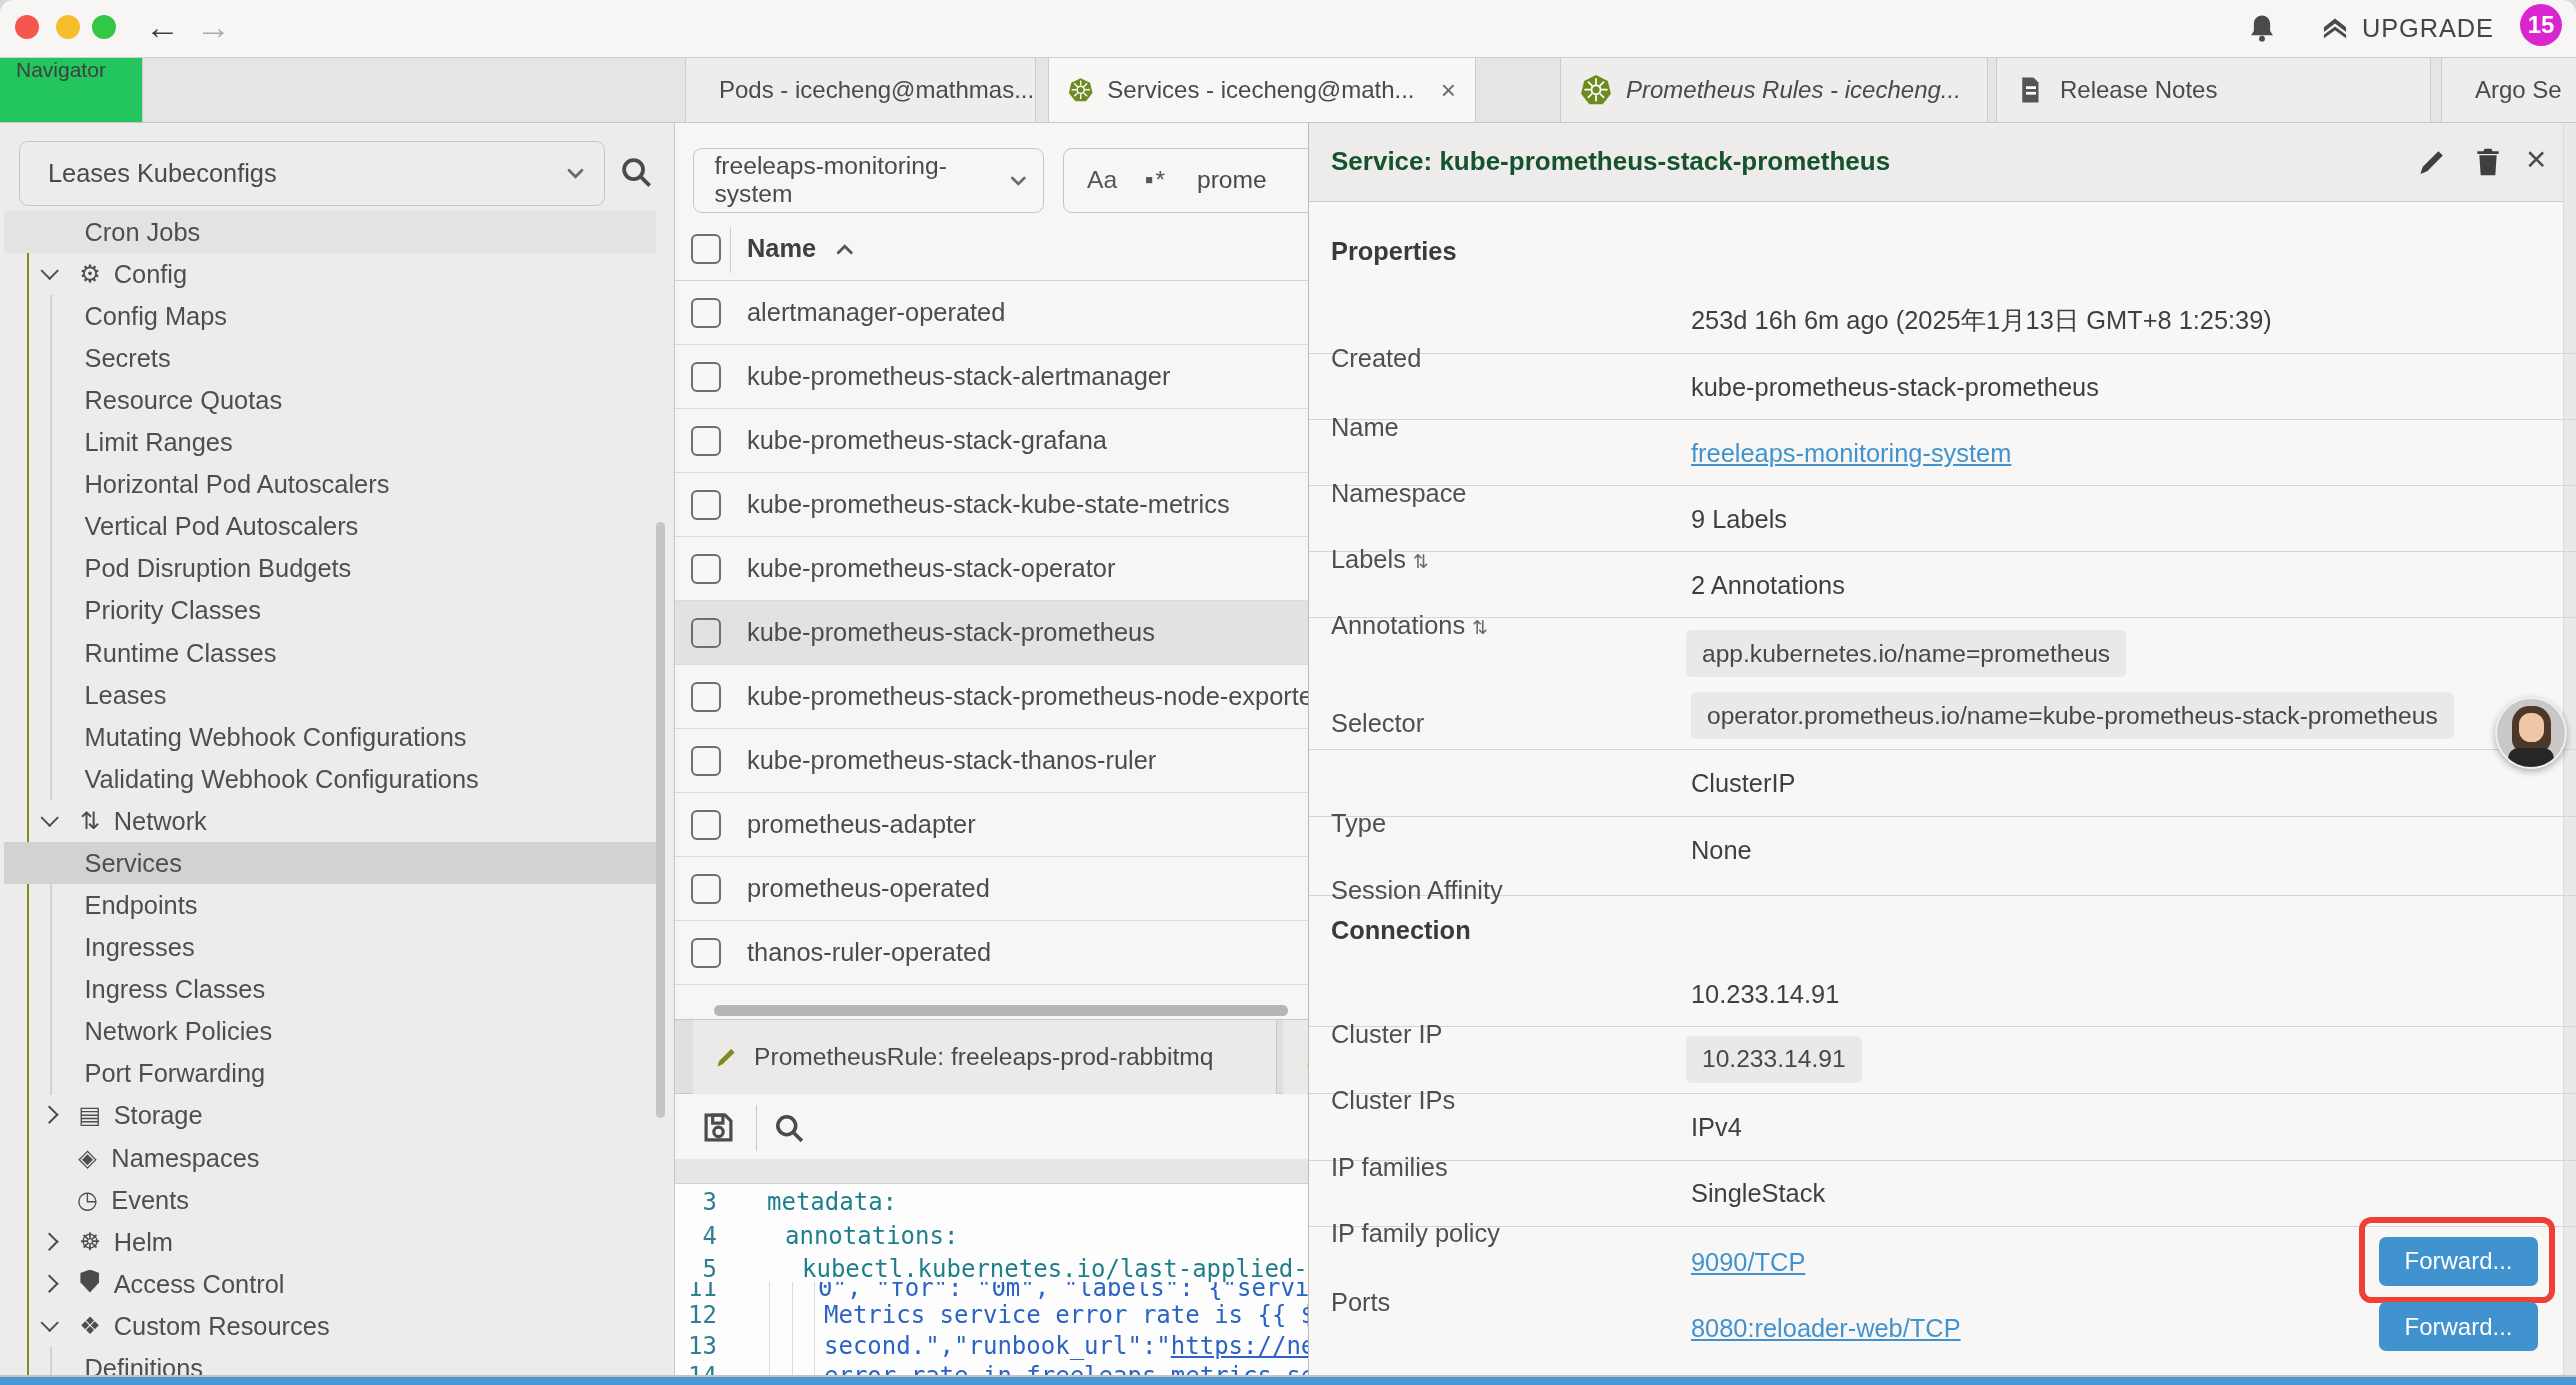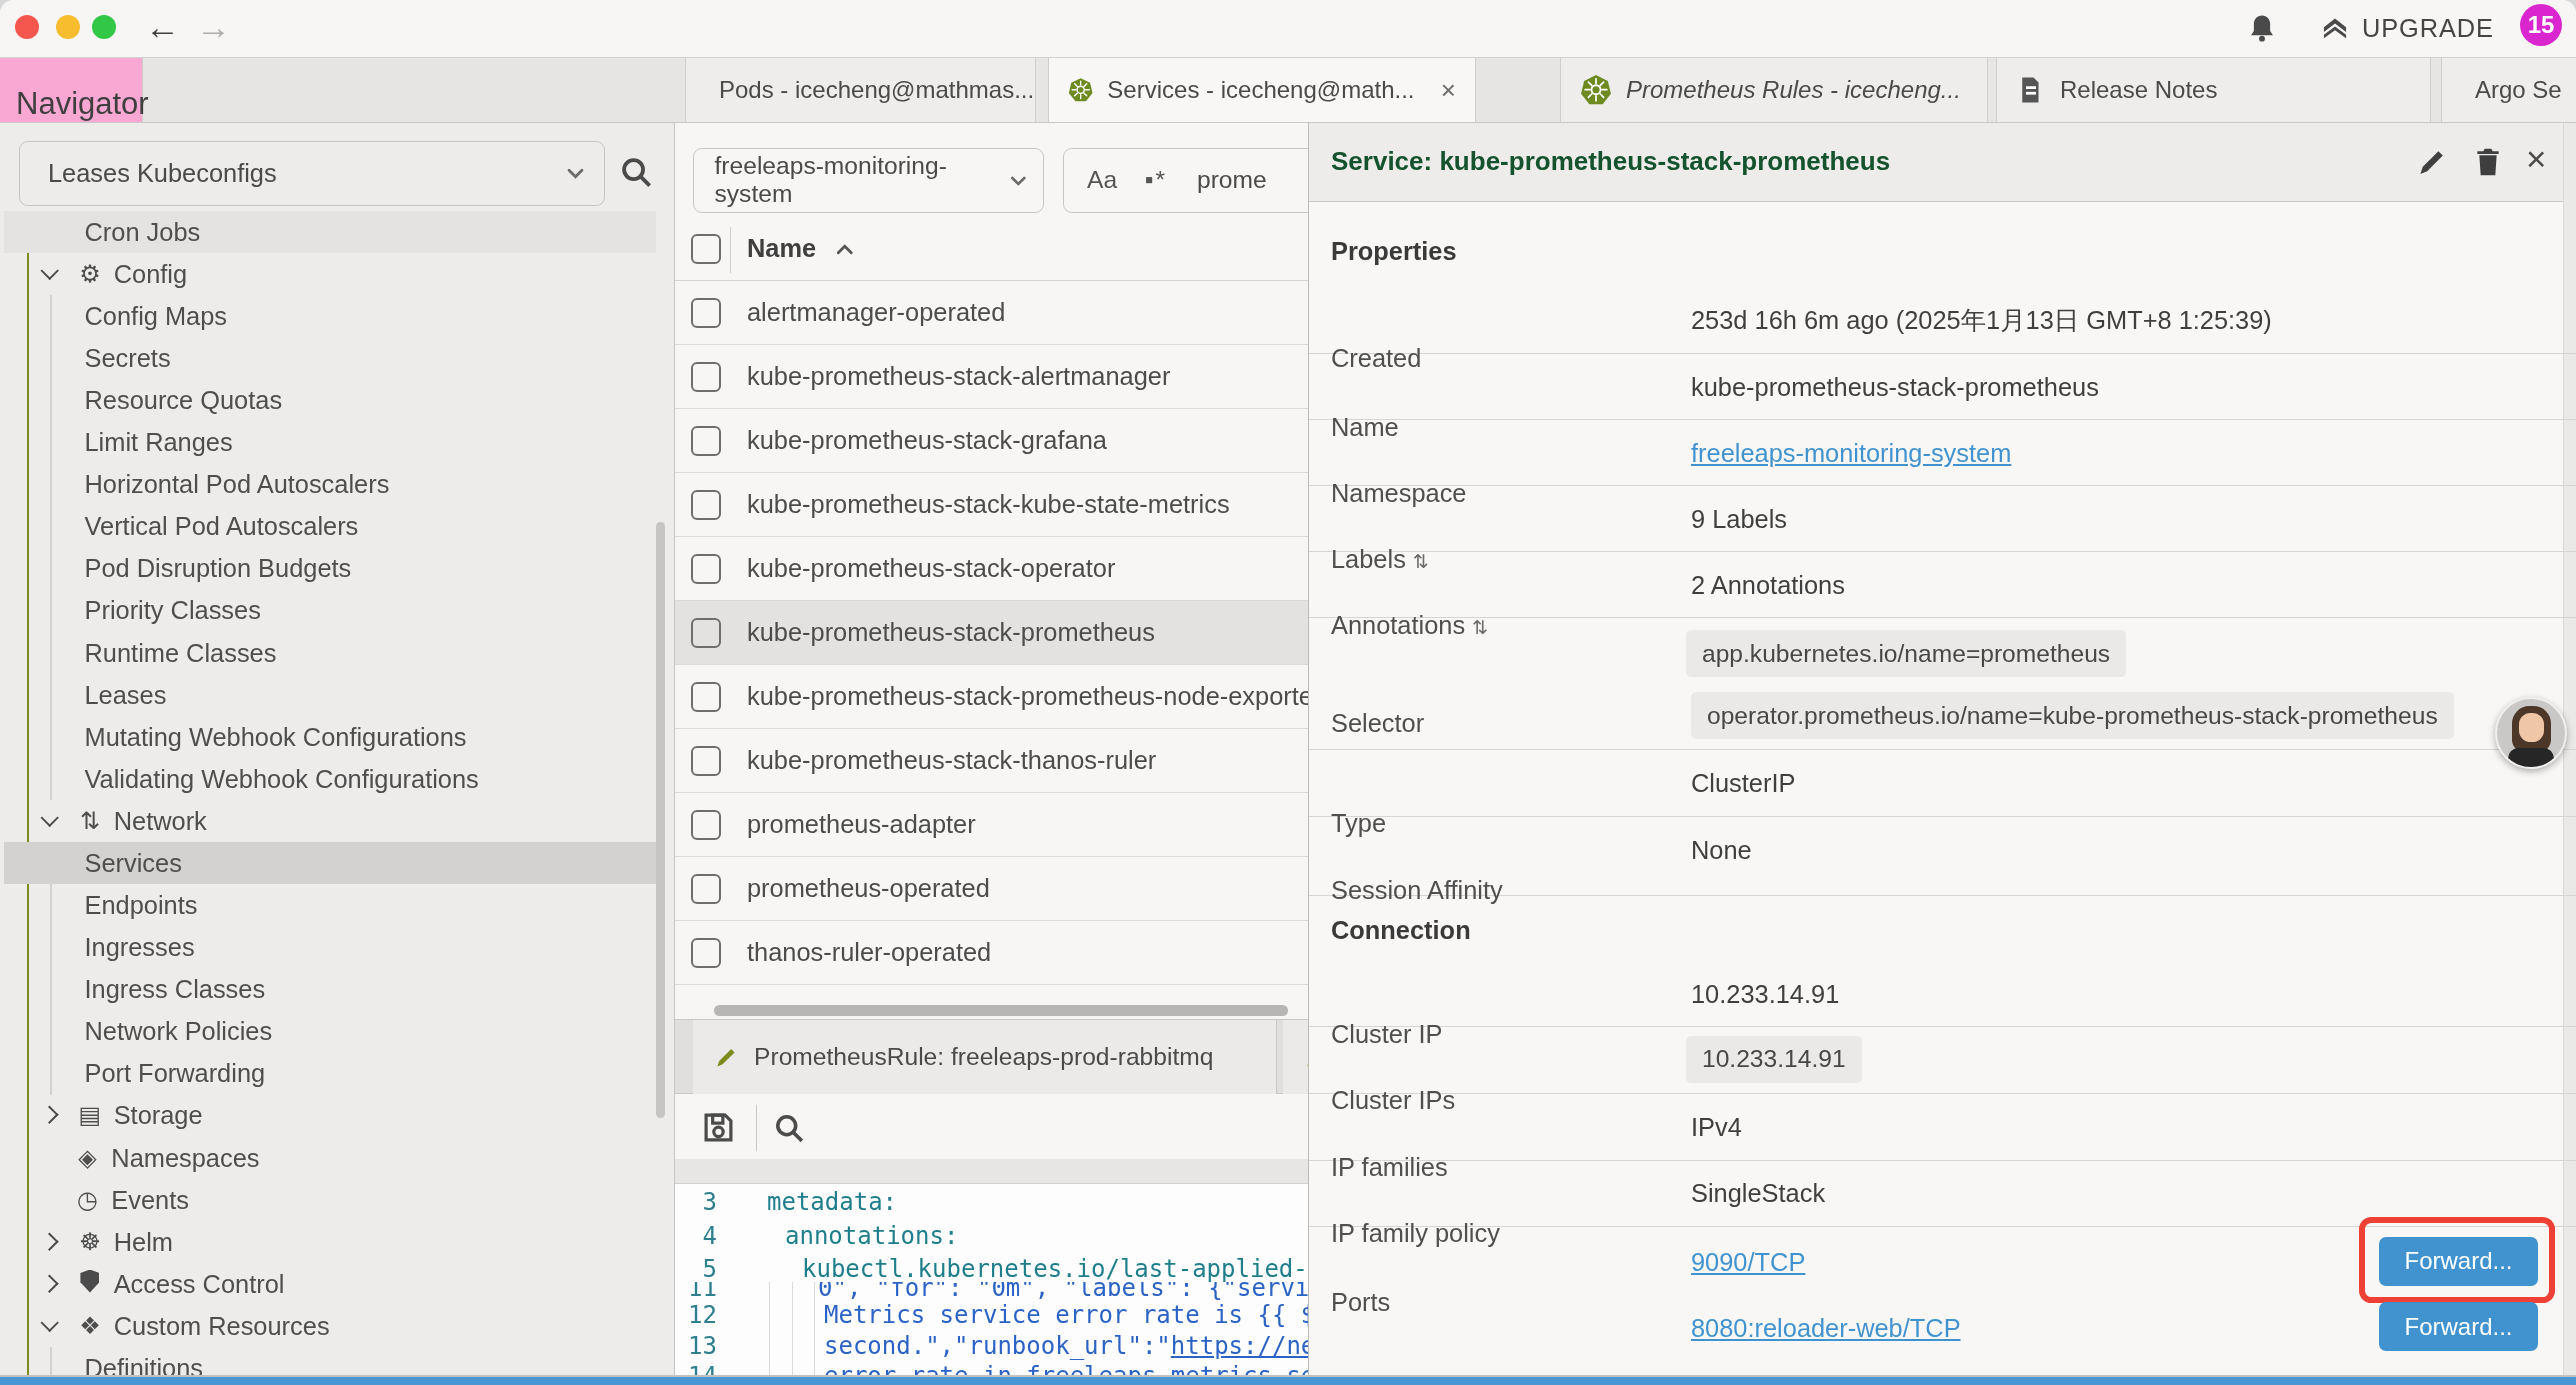--- a/index.html
+++ b/index.html
@@ -16,23 +16,23 @@
          display:flex;align-items:center;justify-content:center;}
   .upgrade-text{position:absolute;left:2362px;top:14px;font-size:25.4px;color:#454545;letter-spacing:0.9px;}
   
   .tabstrip{position:absolute;left:0;top:57px;width:2576px;height:66px;background:#e6e5e3;
             border-top:0.9px solid #d2d1cf;border-bottom:0.9px solid #c9c8c6;box-sizing:border-box;}
   .tab{position:absolute;top:0;height:64px;display:flex;align-items:center;gap:14px;
        padding:0 19px;background:#eeedeb;border-left:0.9px solid #cfcecc;border-right:0.9px solid #cfcecc;
        font-size:24px;color:#4a4a4a;box-sizing:border-box;white-space:nowrap;overflow:hidden;}
   .tab.active{background:#f8f7f5;}
   .tab .close{margin-left:12.3px;font-size:26px;color:#6b6b6b;}
-  .navtab{position:absolute;left:0;top:0;width:143px;height:64px;background:#f9a8d4;
-          border-right:0.9px solid #cfcecc;display:flex;align-items:flex-end;padding-left:16px;
-          font-size:31px;color:#3f3f3f;box-sizing:border-box;}
+  .navtab{position:absolute;left:0;top:0;width:143px;height:64px;background:#22c55e;
+          border-right:0.9px solid #cfcecc;display:flex;align-items:flex-start;padding-left:16px;
+          font-size:21px;color:#3f3f3f;box-sizing:border-box;}
   
   .sidebar{position:absolute;left:0;top:123px;width:675px;height:1263px;background:#edecea;
            border-right:0.9px solid #c6c5c3;box-sizing:border-box;overflow:hidden;}
   .kubebox{position:absolute;left:19px;top:17.5px;width:586px;height:65px;border:1.8px solid #c6c5c3;
            border-radius:8.8px;display:flex;align-items:center;box-sizing:border-box;font-size:25.4px;color:#4a4a4a;}
   .oliveline{position:absolute;left:27px;top:88px;width:1.8px;height:1175px;background:#7d8b1f;}
   .guide{position:absolute;left:50px;width:1.8px;background:#d2d1cf;}
   .srow{position:absolute;left:3.5px;width:652px;height:42px;display:flex;align-items:center;
         font-size:25.4px;color:#4e4e4e;white-space:nowrap;}
   .srow.sel{background:#d3d2d0;}

